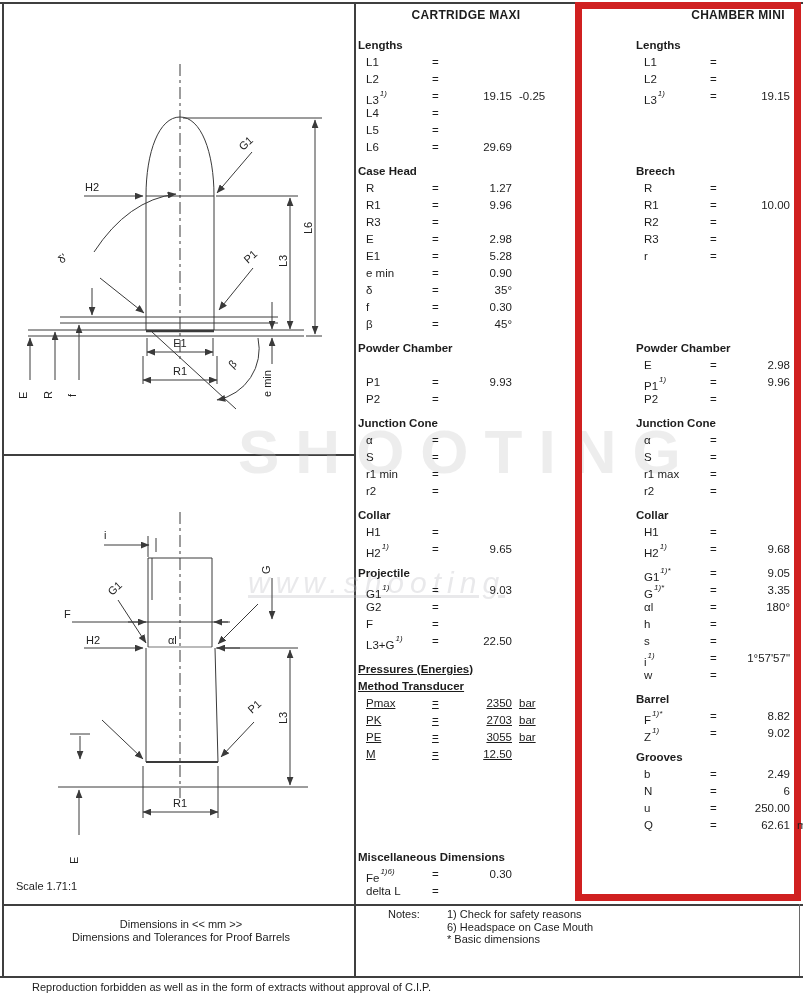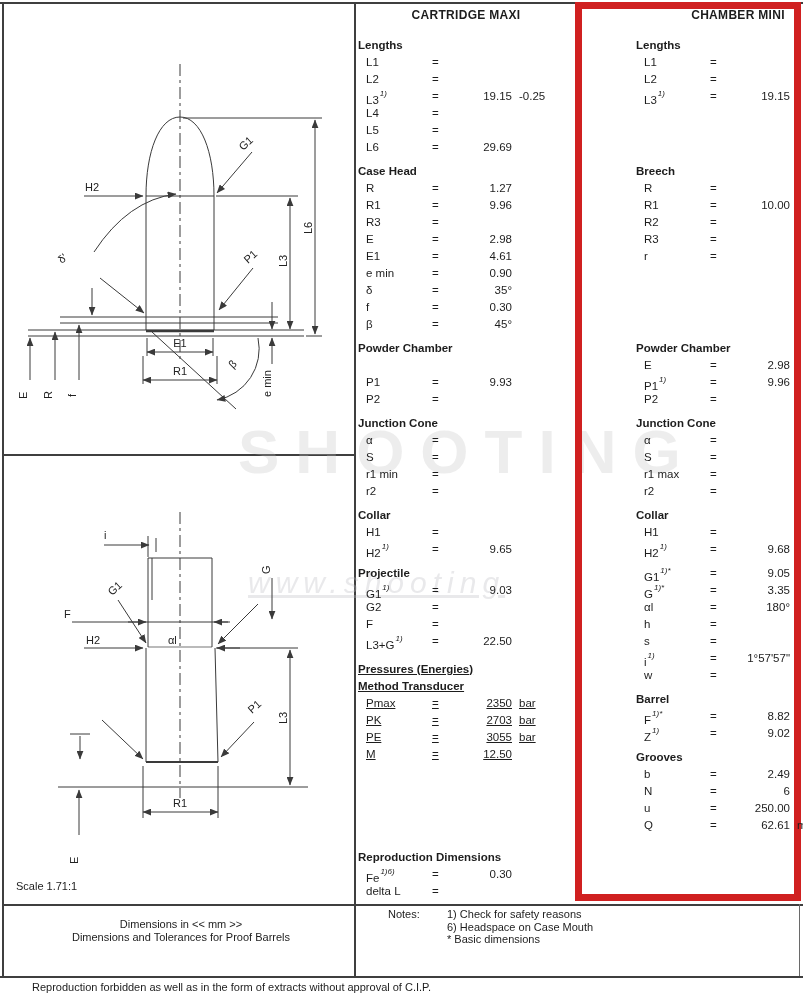--- a/index.html
+++ b/index.html
@@ -239,21 +239,21 @@
         </div>
         <div class="row">
           <span class="lbl">E</span>
           <span class="eq">=</span>
           <span class="val">2.98</span>
           <span class="ext"></span>
         </div>
         <div class="row">
           <span class="lbl">E1</span>
           <span class="eq">=</span>
-          <span class="val">4.61</span>
+          <span class="val">5.28</span>
           <span class="ext"></span>
         </div>
         <div class="row">
           <span class="lbl">e min</span>
           <span class="eq">=</span>
           <span class="val">0.90</span>
           <span class="ext"></span>
         </div>
         <div class="row">
           <span class="lbl">δ</span>
@@ -386,21 +386,21 @@
           <span class="ext">bar</span>
         </div>
         <div class="row">
           <span class="lbl">M</span>
           <span class="eq">=</span>
           <span class="val">12.50</span>
           <span class="ext"></span>
         </div>
       </div>
       <div class="sec sec-misc">
-        <div class="sec-title">Reproduction Dimensions</div>
+        <div class="sec-title">Miscellaneous Dimensions</div>
         <div class="row">
           <span class="lbl">Fe<sup>1)6)</sup></span>
           <span class="eq">=</span>
           <span class="val">0.30</span>
           <span class="ext"></span>
         </div>
         <div class="row">
           <span class="lbl">delta L</span>
           <span class="eq">=</span>
           <span class="val"></span>

